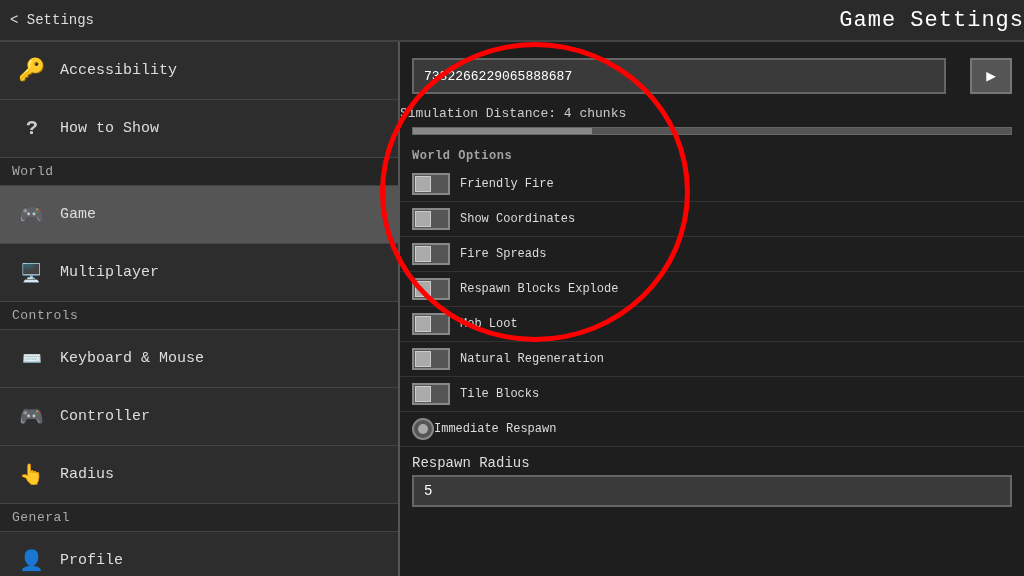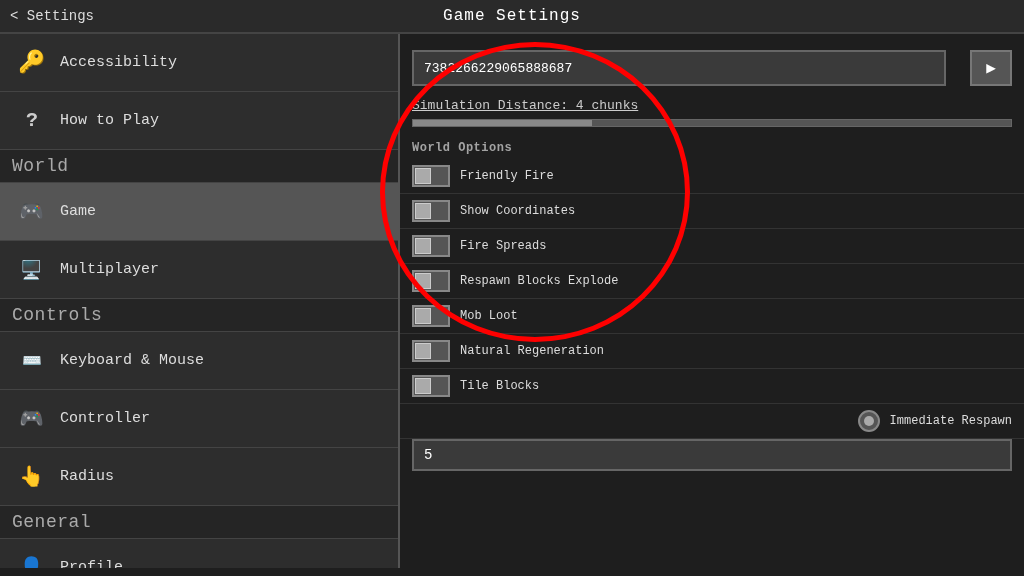--- a/index.html
+++ b/index.html
@@ -8,42 +8,42 @@
       height: 576px;
       background: #1e1e1e;
       font-family: 'Courier New', monospace;
       overflow: hidden;
       color: #fff;
     }
 
     
     .title-bar {
       width: 100%;
-      height: 34px;
+      height: 42px;
       background: #2a2a2a;
       border-bottom: 2px solid #444;
       display: flex;
       align-items: center;
       position: relative;
     }
     .back-btn {
       position: absolute;
       left: 10px;
       display: flex;
       align-items: center;
       gap: 4px;
       color: #ddd;
       font-size: 14px;
       cursor: pointer;
       font-family: 'Courier New', monospace;
     }
     .title-center {
       flex: 1;
-      text-align: center;
-      font-size: 16px;
+      text-align: right;
+      font-size: 22px;
       color: #fff;
       letter-spacing: 1px;
       font-family: 'Courier New', monospace;
     }
 
     
     .main-layout {
       display: flex;
       width: 100%;
       height: calc(576px - 42px);
@@ -75,21 +75,21 @@
     .sidebar-icon {
       width: 32px;
       height: 32px;
       display: flex;
       align-items: center;
       justify-content: center;
       flex-shrink: 0;
     }
     .sidebar-section-label {
       padding: 6px 12px;
-      font-size: 18px;
+      font-size: 13px;
       color: #aaa;
       background: #252525;
       border-bottom: 1px solid #444;
       letter-spacing: 0.5px;
     }
 
     
     .icon-key {
       color: #f5c518;
       font-size: 22px;
@@ -151,24 +151,23 @@
       border: 2px solid #777;
       color: #fff;
       display: flex;
       align-items: center;
       justify-content: center;
       cursor: pointer;
       font-size: 16px;
     }
 
     .sim-distance-label {
-      padding: 4px 12px;
+      padding: 4px 0;
       font-size: 13px;
       color: #ccc;
-      text-decoration: underline;
     }
     .sim-distance-slider {
       margin: 2px 12px 6px;
       height: 8px;
       background: #555;
       border: 1px solid #666;
       position: relative;
     }
     .sim-distance-fill {
       width: 30%;
@@ -215,23 +214,21 @@
     }
     .toggle-label {
       font-size: 12px;
       color: #ddd;
     }
 
     .immediate-respawn-row {
       display: flex;
       align-items: center;
       padding: 6px 12px;
-      gap: 10px;
       border-bottom: 1px solid #333;
-      justify-content: flex-end;
     }
     .radio-outer {
       width: 22px;
       height: 22px;
       border: 2px solid #888;
       border-radius: 50%;
       background: #555;
       display: flex;
       align-items: center;
       justify-content: center;
@@ -305,21 +302,21 @@
       <div class="sidebar-icon">
         <span class="icon-key">🔑</span>
       </div>
       <span>Accessibility</span>
     </div>
 
     <div class="sidebar-item">
       <div class="sidebar-icon">
         <span class="icon-question">?</span>
       </div>
-      <span>How to Play</span>
+      <span>How to Show</span>
     </div>
 
     <div class="sidebar-section-label">
       <span>World</span>
     </div>
 
     <div class="sidebar-item active">
       <div class="sidebar-icon">
         <span class="icon-game">🎮</span>
       </div>
@@ -436,18 +433,19 @@
 
     
     <div class="immediate-respawn-row">
       <div class="radio-outer">
         <div class="radio-inner"></div>
       </div>
       <span class="toggle-label">Immediate Respawn</span>
     </div>
 
     
+    <div class="respawn-radius-label">Respawn Radius</div>
     <input class="respawn-input" type="text" value="5" style="">
 
   </div>
 </div>
 
 <div class="red-circle-overlay"></div>
 
 </body></html>

